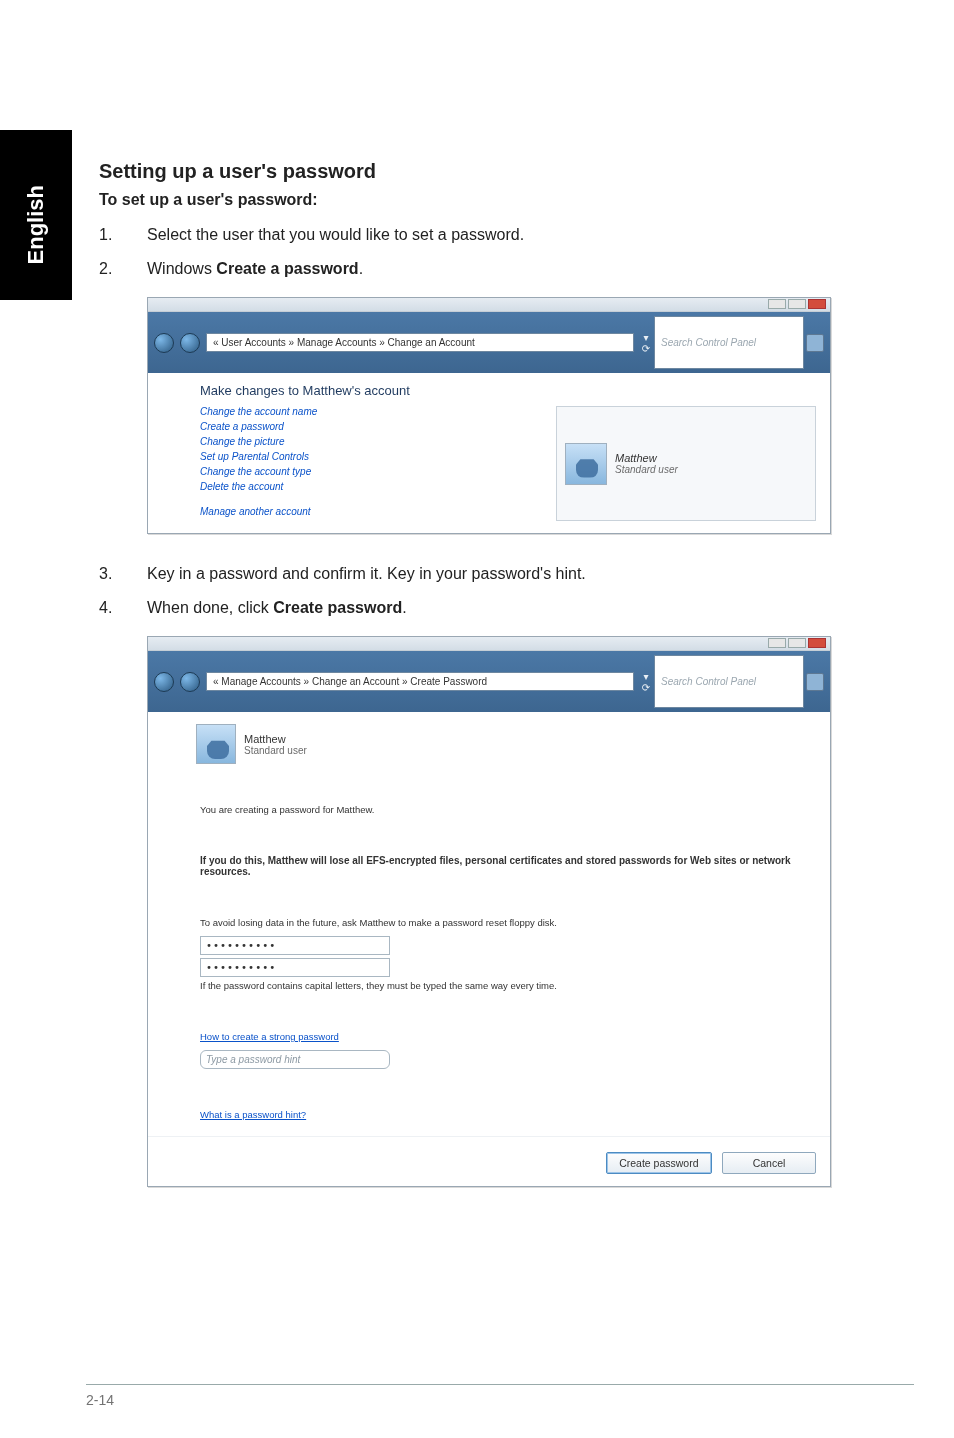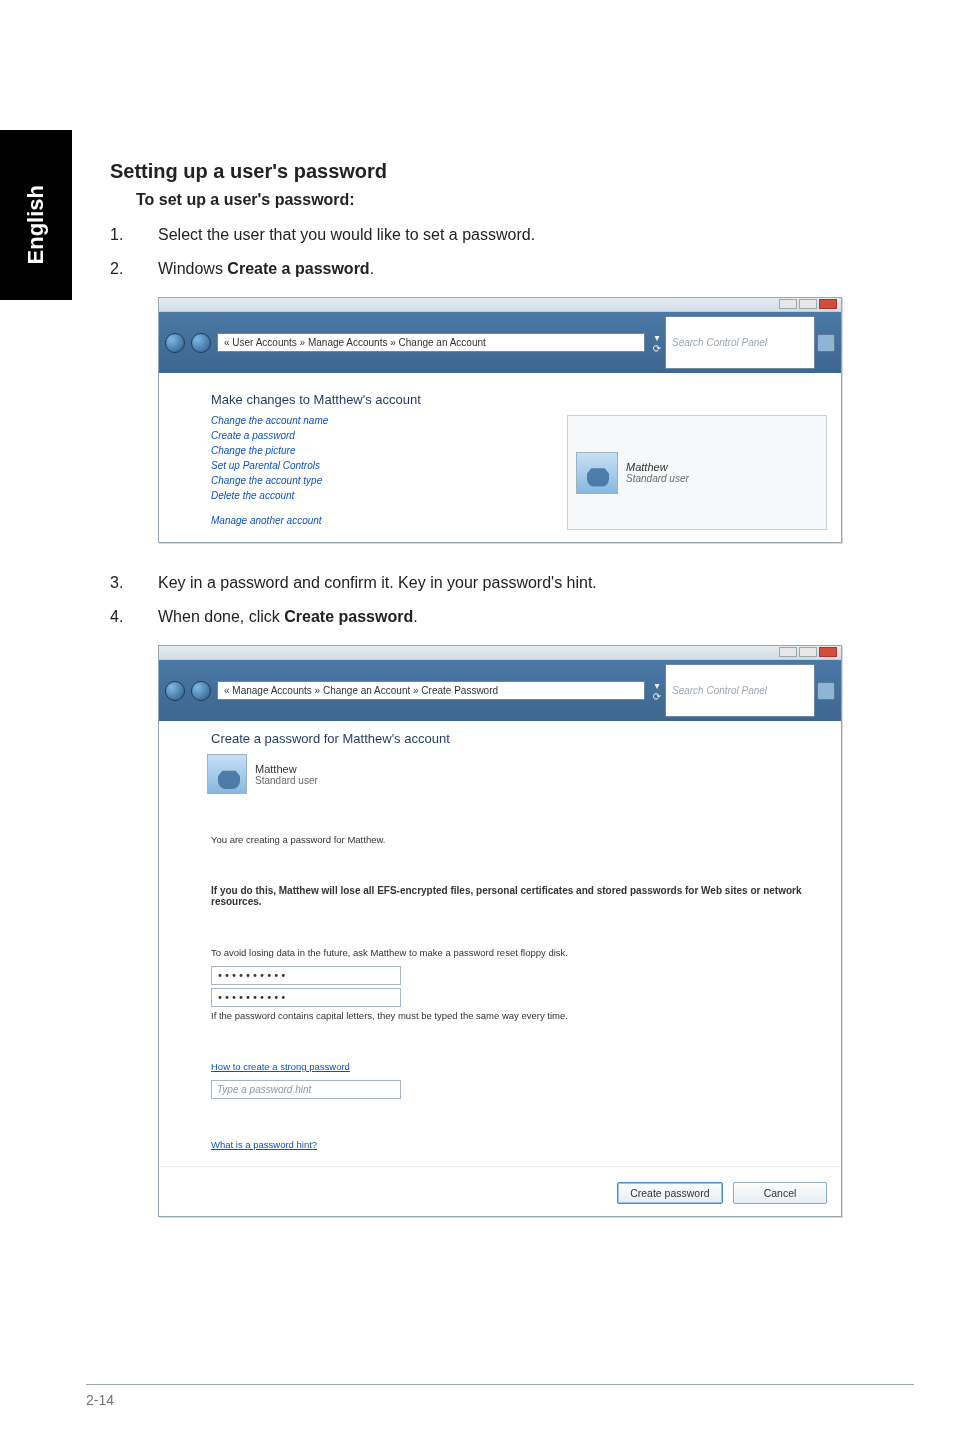--- a/index.html
+++ b/index.html
@@ -10,23 +10,23 @@
     left: 0; top: 130px; width: 72px; height: 170px;
     background: #000;
   }
   .sidebar-tab span {
     position: absolute; left: 50%; top: 55px; transform: translateX(-50%);
     writing-mode: vertical-rl; text-orientation: mixed;
     color: #fff; font-weight: bold; font-size: 22px;
     font-family: "Arial Black", Arial, sans-serif;
     transform: translateX(-50%) rotate(180deg);
   }
-  .content { position: absolute; left: 110px; top: 160px; width: 790px; }
+  .content { position: absolute; left: 99px; top: 160px; width: 790px; }
   .h1 { font-size: 20px; font-weight: bold; margin-bottom: 8px; }
-  .h2 { font-size: 16px; font-weight: bold; margin-bottom: 14px; margin-left: 26px; }
+  .h2 { font-size: 16px; font-weight: bold; margin-bottom: 14px; }
   ol.steps { list-style: none; padding-left: 0; }
   ol.steps li { display: flex; margin-bottom: 10px; font-size: 16px; line-height: 1.5; }
   ol.steps li .num { width: 48px; flex: 0 0 48px; }
   ol.steps li .txt { flex: 1; }
   .bold { font-weight: bold; }
 
   
   .winframe {
     margin: 16px 0 28px 48px;
     width: 684px;
@@ -59,21 +59,21 @@
     white-space: nowrap; overflow:hidden;
   }
   .searchwrap { display:flex; align-items:center; gap:2px; }
   .sep { width:12px; text-align:center; color:#e9eff5; font-size:10px; }
   .search {
     width: 150px; background:#fff; border:1px solid #6d87a0;
     font-size:10px; padding:20px 6px; color:#9ba7b0; font-style: italic;
   }
   .searchbtn { width:18px; height:18px; background:#8fb4d6; border:1px solid #5d7893; border-radius:2px; }
 
-  .winbody { background:#fff; padding: 19px 14px 12px 52px; }
+  .winbody { background:#fff; padding: 10px 14px 12px 52px; }
   .winheading { color:#1f3a5f; font-size:13px; margin-bottom: 8px; }
   .linklist { list-style:none; }
   .linklist li { margin-bottom: 4px; font-size:10px; }
   .linklist a { color:#0a52c9; text-decoration:none; }
   .linklist .sep-space { height: 6px; }
 
   .accrow { display:flex;font-style:italic; }
   .acc-left { flex:1; }
   .acc-right {
     margin-left: 20px; width: 260px;
@@ -103,21 +103,21 @@
   .userblock { display:flex; align-items:center; gap:8px; margin: 2px 0 10px -4px; }
   .userblock .avatar { width:40px; height:40px; }
   .userblock .uname { font-size:11px; color:#333; }
   .userblock .utype { font-size:10px; color:#6b6b6b; }
   .bold10 { font-weight:bold; font-size:10px; }
   .pwdfield {
     width:190px; border:1px solid #a9b7c2; background:#fff; padding:3px 5px;
     font-family: monospace; letter-spacing:1px; font-size:10px; color:#333;
     margin: 3px 0;
   }
-  .pwdfield.placeholder { color:#8c99a3; font-style: italic; font-family: Arial; letter-spacing:0; }
+  .pwdfield.placeholder { color:#8c99a3; font-style: italic; font-family: Arial; letter-spacing:0;border-radius:6px; }
   .tiny { font-size:9.5px; color:#333; }
   .linktiny { color:#0a52c9; font-size:9.5px; }
   .btnrow { text-align:right; padding:15px 14px 12px; border-top:1px solid #eef1f4; background:#fff; }
   .btn {
     display:inline-block; min-width:94px; text-align:center;
     font-size:10.5px; color:#333;
     border:1px solid #8fa8bd; padding:4px 12px; margin-left:6px;
     background: linear-gradient(#fdfdfd,#e6edf3);
     border-radius:2px;
   }
@@ -231,21 +231,20 @@
         <div class="navbtn"></div>
         <div class="navbtn"></div>
         <div class="addr">« Manage Accounts » Change an Account » Create Password</div>
         <div class="searchwrap">
           <div class="sep">▾ ⟳</div>
           <div class="search">Search Control Panel</div>
           <div class="searchbtn"></div>
         </div>
       </div>
       <div class="winbody2">
-        <div class="winheading">Create a password for Matthew's account</div>
 
         <div class="userblock">
           <div class="avatar"></div>
           <div>
             <div class="uname">Matthew</div>
             <div class="utype">Standard user</div>
           </div>
         </div>
 
         <div class="sect tiny">You are creating a password for Matthew.</div>

